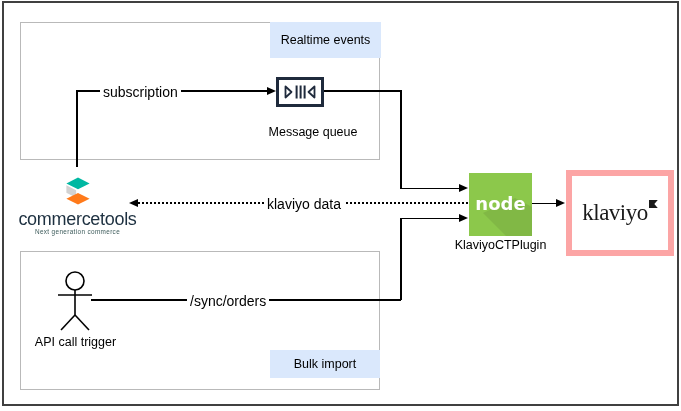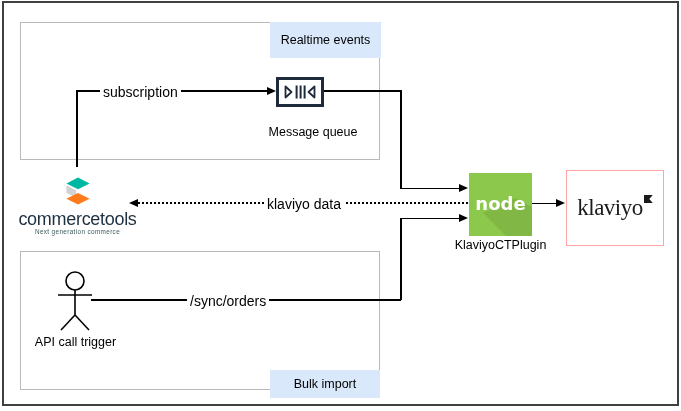--- a/index.html
+++ b/index.html
@@ -10,36 +10,36 @@
   .group-label{position:absolute;background:var(--label_bg);text-align:center;font-size:12.5px;display:flex;align-items:center;justify-content:center;}
   .ln{position:absolute;background:var(--line);}
   .ln-dot{position:absolute;border-top:2px dotted var(--line);height:0;background:none;}
   .ah-r{position:absolute;width:0;height:0;border-top:4.5px solid transparent;border-bottom:4.5px solid transparent;border-left:9.5px solid var(--line);}
   .ah-l{position:absolute;width:0;height:0;border-top:4.5px solid transparent;border-bottom:4.5px solid transparent;border-right:9.5px solid var(--line);}
   .edge-label{position:absolute;background:#fff;padding:0 3px;font-size:14px;white-space:nowrap;}
   .node-label{position:absolute;text-align:center;font-size:12.5px;}
   .ct-block{position:absolute;left:15px;top:176px;width:125px;text-align:center;}
   .ct-name{font-size:18px;font-weight:400;color:var(--ct_navy);letter-spacing:-0.3px;line-height:15px;margin-top:1px;}
   .ct-tagline{font-size:6.4px;color:var(--ct_tagline);letter-spacing:0.35px;margin-top:1px;}
-  .klaviyo-box{position:absolute;left:566px;top:170px;width:96px;height:74px;border:1px solid #fca5a5;display:flex;align-items:center;justify-content:center;background:#fff;}
+  .klaviyo-box{position:absolute;left:566px;top:170px;width:96px;height:74px;border:6px solid #fca5a5;display:flex;align-items:center;justify-content:center;background:#fff;}
   .klaviyo-word{font-family:"Liberation Serif", serif;font-size:23px;color:var(--klaviyo_text);letter-spacing:-0.5px;}
   .klaviyo-flag{display:inline-block;width:9px;height:8px;background:var(--klaviyo_text);margin-left:1px;transform:translateY(-9px);clip-path:polygon(0 0,100% 0,62% 50%,100% 100%,0 100%);}
 </style>
 </head>
 <body>
 
 <div class="canvas">
 
   <div class="frame"></div>
 
   <div class="group-box" style="left:20px;top:22px;width:360px;height:138px;"></div>
   <div class="group-label" style="left:270px;top:22px;width:111px;height:36px;">Realtime events</div>
 
   <div class="group-box" style="left:20px;top:251px;width:360px;height:139px;"></div>
-  <div class="group-label" style="left:270px;top:370px;width:110px;height:28px;">Bulk import</div>
+  <div class="group-label" style="left:270px;top:350px;width:110px;height:28px;">Bulk import</div>
 
   <div class="ln" style="left:76px;top:91px;width:1.5px;height:76px;"></div>
   <div class="ln" style="left:76px;top:90px;width:191px;height:1.5px;"></div>
   <div class="ah-r" style="left:267px;top:86.5px;"></div>
   <div class="edge-label" style="left:100px;top:84px;">subscription</div>
 
   <svg style="position:absolute;left:276px;top:77px;" width="48" height="30" viewBox="0 0 48 30">
     <rect x="1.5" y="1.5" width="45" height="27" fill="#ffffff" style="stroke:var(--queue_icon)" stroke-width="3"></rect>
     <path d="M9.5 9.5 L15.5 15 L9.5 20.5 Z" fill="none" style="stroke:var(--queue_icon)" stroke-width="1.8" stroke-linejoin="round"></path>
     <rect x="19.6" y="8.5" width="2" height="13" style="fill:var(--queue_icon)"></rect>

